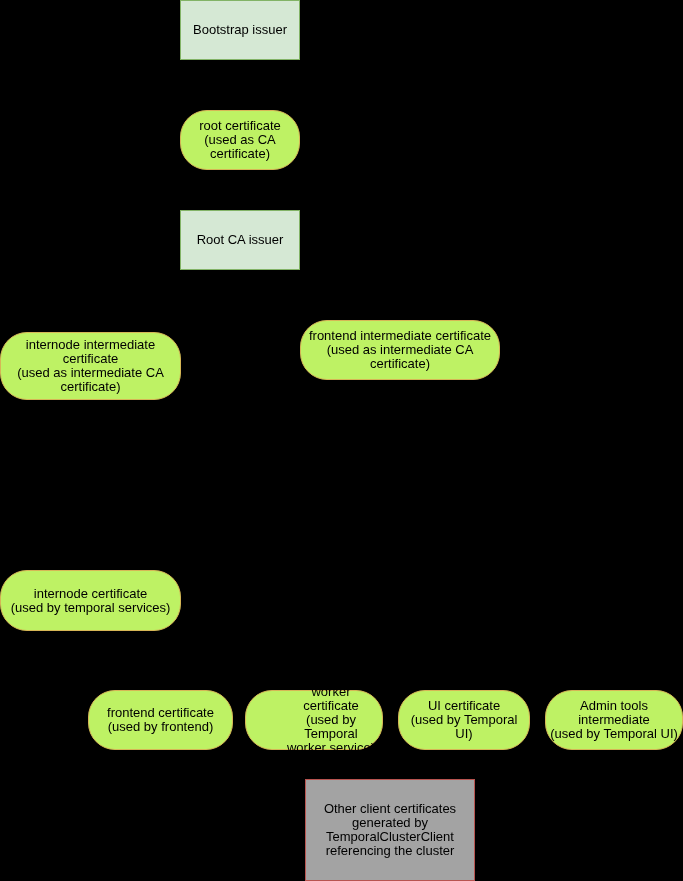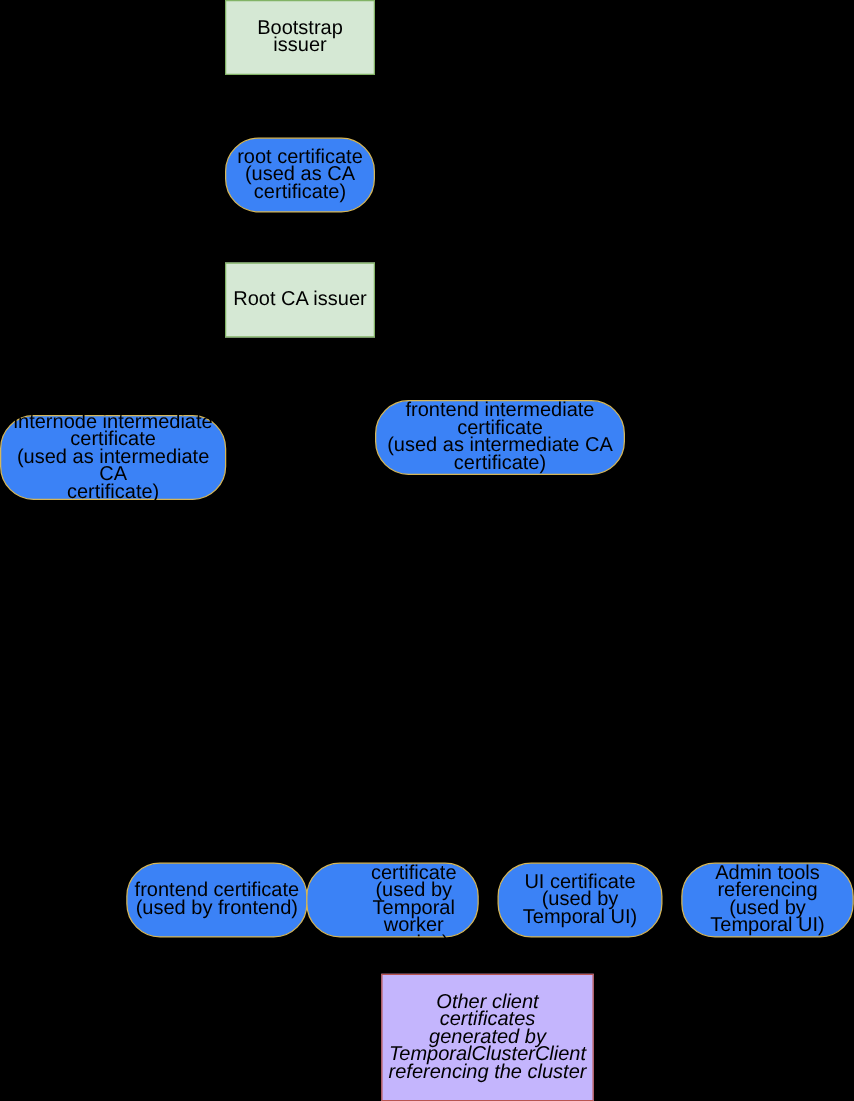--- a/index.html
+++ b/index.html
@@ -22,41 +22,40 @@
     width: 683px;
     height: 881px;
   }
   .node {
     position: absolute;
     box-sizing: border-box;
     display: flex;
     align-items: center;
     justify-content: center;
     text-align: center;
-    font-size: 16px;
+    font-size: 13px;
     line-height: 14px;
     color: #000000;
     border-width: 1px;
     border-style: solid;
     padding: 2px 4px;
     white-space: pre-line;
   }
   .issuer {
     background: #d5e8d4;
     border-color: #82b366;
   }
   .certificate {
-    background: #3b82f6;
+    background: #bef264;
     border-color: #d6b656;
     border-radius: 27px;
   }
   .client {
-    background: #c4b5fd;
+    background: #a3a3a3;
     border-color: #b85450;
-    font-style: italic;
   }
   .edges {
     position: absolute;
     left: 0;
     top: 0;
     width: 683px;
     height: 881px;
     pointer-events: none;
   }
   .edges line, .edges path {
@@ -87,26 +86,28 @@
     <div class="node certificate" style="left: 180px; top: 110px; width: 120px; height: 60px;">root certificate
 (used as CA
 certificate)</div>
     <div class="node issuer" style="left: 180px; top: 210px; width: 120px; height: 60px;">Root CA issuer</div>
     <div class="node certificate" style="left: 0px; top: 332px; width: 181px; height: 68px;">internode intermediate certificate
 (used as intermediate CA
 certificate)</div>
     <div class="node certificate" style="left: 300px; top: 320px; width: 200px; height: 60px;">frontend intermediate certificate
 (used as intermediate CA
 certificate)</div>
-    <div class="node certificate" style="left: 101px; top: 690px; width: 145px; height: 60px;">frontend certificate
+    <div class="node certificate" style="left: 0px; top: 570px; width: 181px; height: 61px;">internode certificate
+(used by temporal services)</div>
+    <div class="node certificate" style="left: 88px; top: 690px; width: 145px; height: 60px;">frontend certificate
 (used by frontend)</div>
     <div class="node certificate" style="left: 245px; top: 690px; width: 138px; height: 60px; padding-left: 38px;">worker certificate
 (used by Temporal
 worker service)</div>
     <div class="node certificate" style="left: 398px; top: 690px; width: 132px; height: 60px;">UI certificate
 (used by Temporal UI)</div>
-    <div class="node certificate" style="left: 545px; top: 690px; width: 138px; height: 60px;">Admin tools referencing
+    <div class="node certificate" style="left: 545px; top: 690px; width: 138px; height: 60px;">Admin tools intermediate
 (used by Temporal UI)</div>
     <div class="node client" style="left: 305px; top: 779px; width: 170px; height: 102px;">Other client certificates
 generated by
 TemporalClusterClient
 referencing the cluster</div>
   </div>
 
 </body></html>

